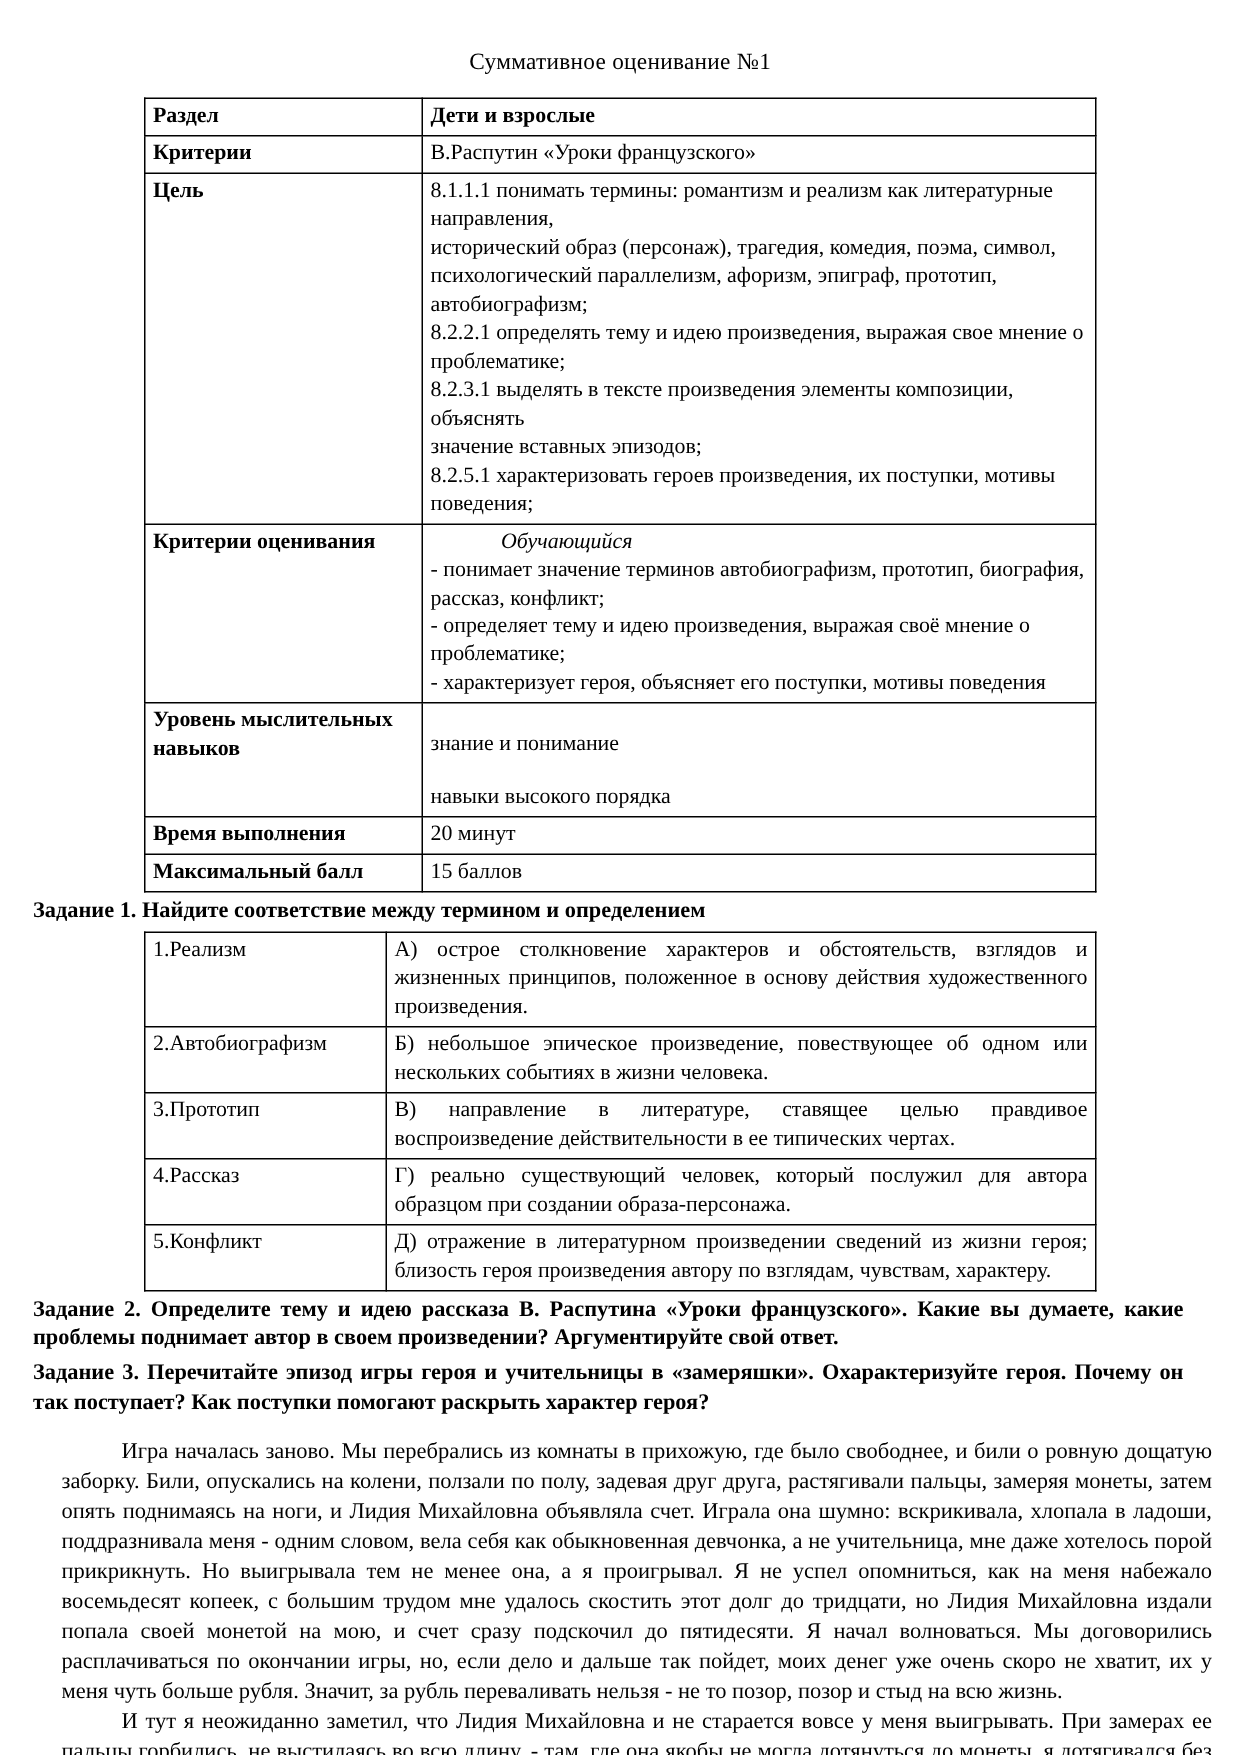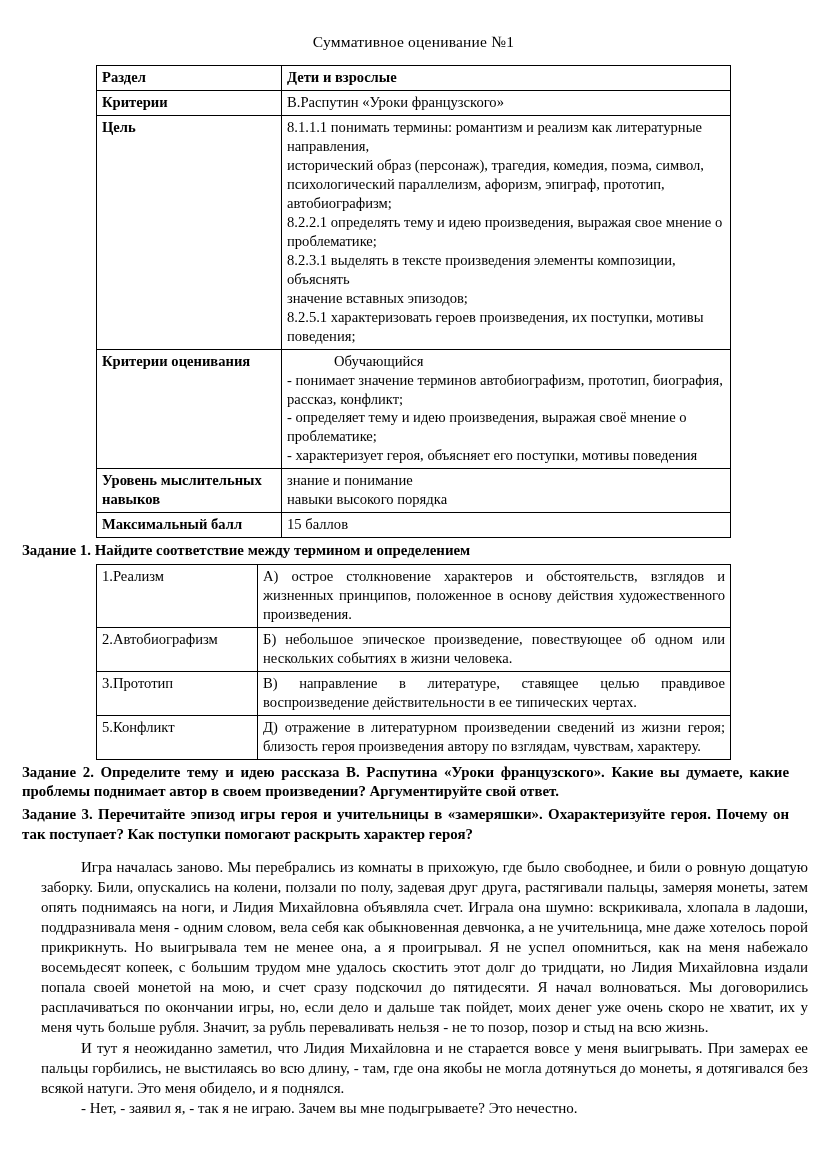--- a/index.html
+++ b/index.html
@@ -39,26 +39,27 @@
     vertical-align: top;
     padding: 2px 5px 3px 5px;
     font-size: 14.6px;
     line-height: 1.30;
   }
   .b { font-weight: bold; }
   .just { text-align: justify; text-justify: inter-word; }
   .lbl-col { width: 174px; }
   .term-col { width: 150px; }
   .obuch {
+    font-style: italic;
     padding-left: 47px;
     display: block;
   }
   .crit-line { display: block; }
   .goal-line { display: block; }
-  .lvl-line { display: block; }
+  .lvl-line { display: block; margin-top: 16px; }
 
   h2.task-head {
     font-weight: bold;
     font-size: 14.9px;
     line-height: 1.32;
     margin: 3px;
     padding: 0;
     text-align: justify;
     text-justify: inter-word;
   }
@@ -125,20 +126,24 @@
         </td>
       </tr>
       <tr>
         <td class="lbl-col b">Уровень мыслительных навыков</td>
         <td>
           <span class="lvl-line">знание и понимание</span>
           <span class="lvl-line">навыки высокого порядка</span>
         </td>
       </tr>
       <tr>
+        <td class="lbl-col b">Время выполнения</td>
+        <td>20 минут</td>
+      </tr>
+      <tr>
         <td class="lbl-col b">Максимальный балл</td>
         <td>15 баллов</td>
       </tr>
     </tbody>
   </table>
 
   <h2 class="task-head task1-head">Задание 1. Найдите соответствие между термином и определением</h2>
 
   <table class="grid">
     <tbody>
@@ -148,20 +153,24 @@
       </tr>
       <tr>
         <td class="term-col">2.Автобиографизм</td>
         <td class="just">Б) небольшое эпическое произведение, повествующее об одном или нескольких событиях в жизни человека.</td>
       </tr>
       <tr>
         <td class="term-col">3.Прототип</td>
         <td class="just">В) направление в литературе, ставящее целью правдивое воспроизведение действительности в ее типических чертах.</td>
       </tr>
       <tr>
+        <td class="term-col">4.Рассказ</td>
+        <td class="just">Г) реально существующий человек, который послужил для автора образцом при создании образа-персонажа.</td>
+      </tr>
+      <tr>
         <td class="term-col">5.Конфликт</td>
         <td class="just">Д) отражение в литературном произведении сведений из жизни героя; близость героя произведения автору по взглядам, чувствам, характеру.</td>
       </tr>
     </tbody>
   </table>
 
   <h2 class="task-head task2-head">Задание 2. Определите тему и идею рассказа В. Распутина «Уроки французского». Какие вы думаете, какие проблемы поднимает автор в своем произведении? Аргументируйте свой ответ.</h2>
 
   <h2 class="task-head task3-head">Задание 3. Перечитайте эпизод игры героя и учительницы в «замеряшки». Охарактеризуйте героя.  Почему он так поступает? Как поступки помогают раскрыть характер героя?</h2>
 

